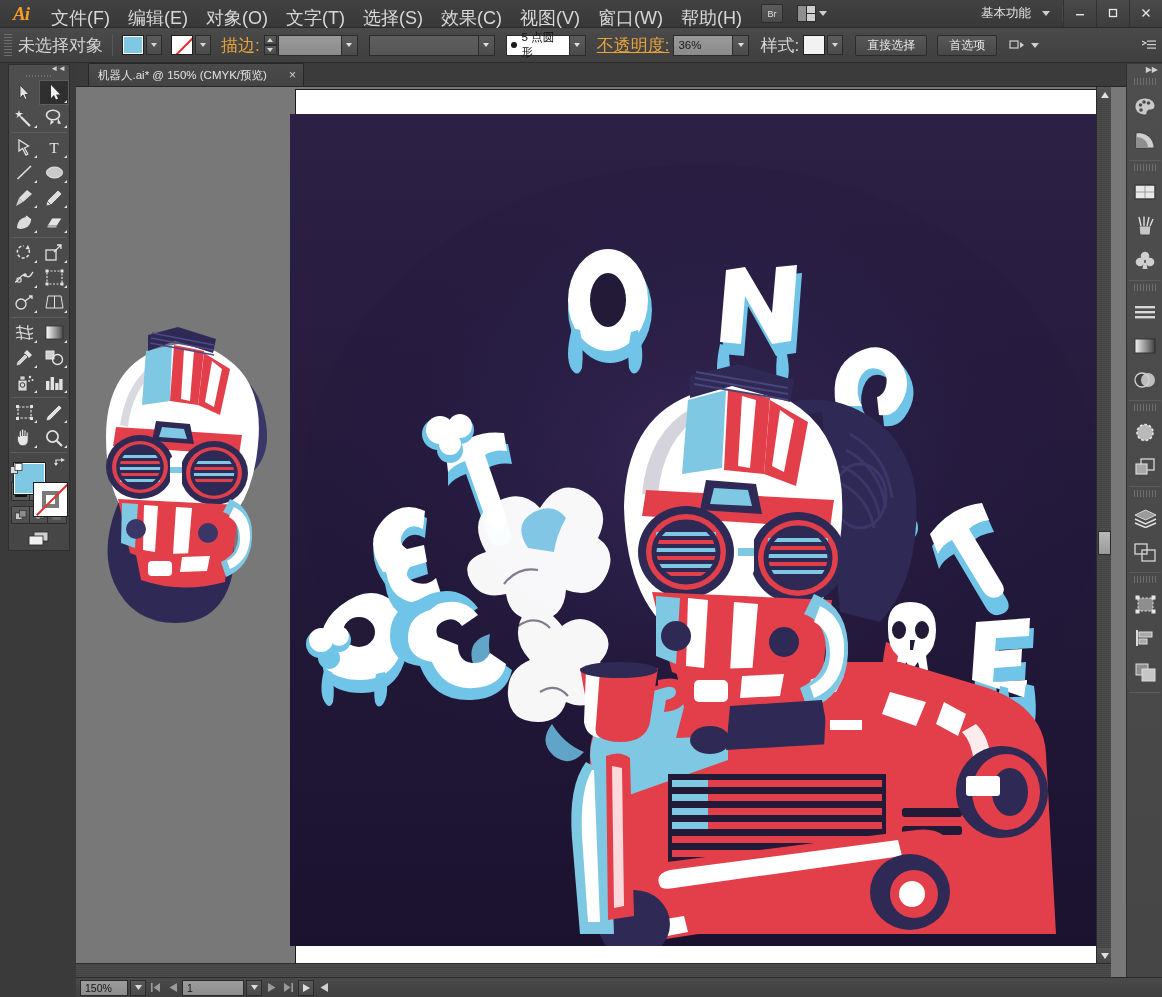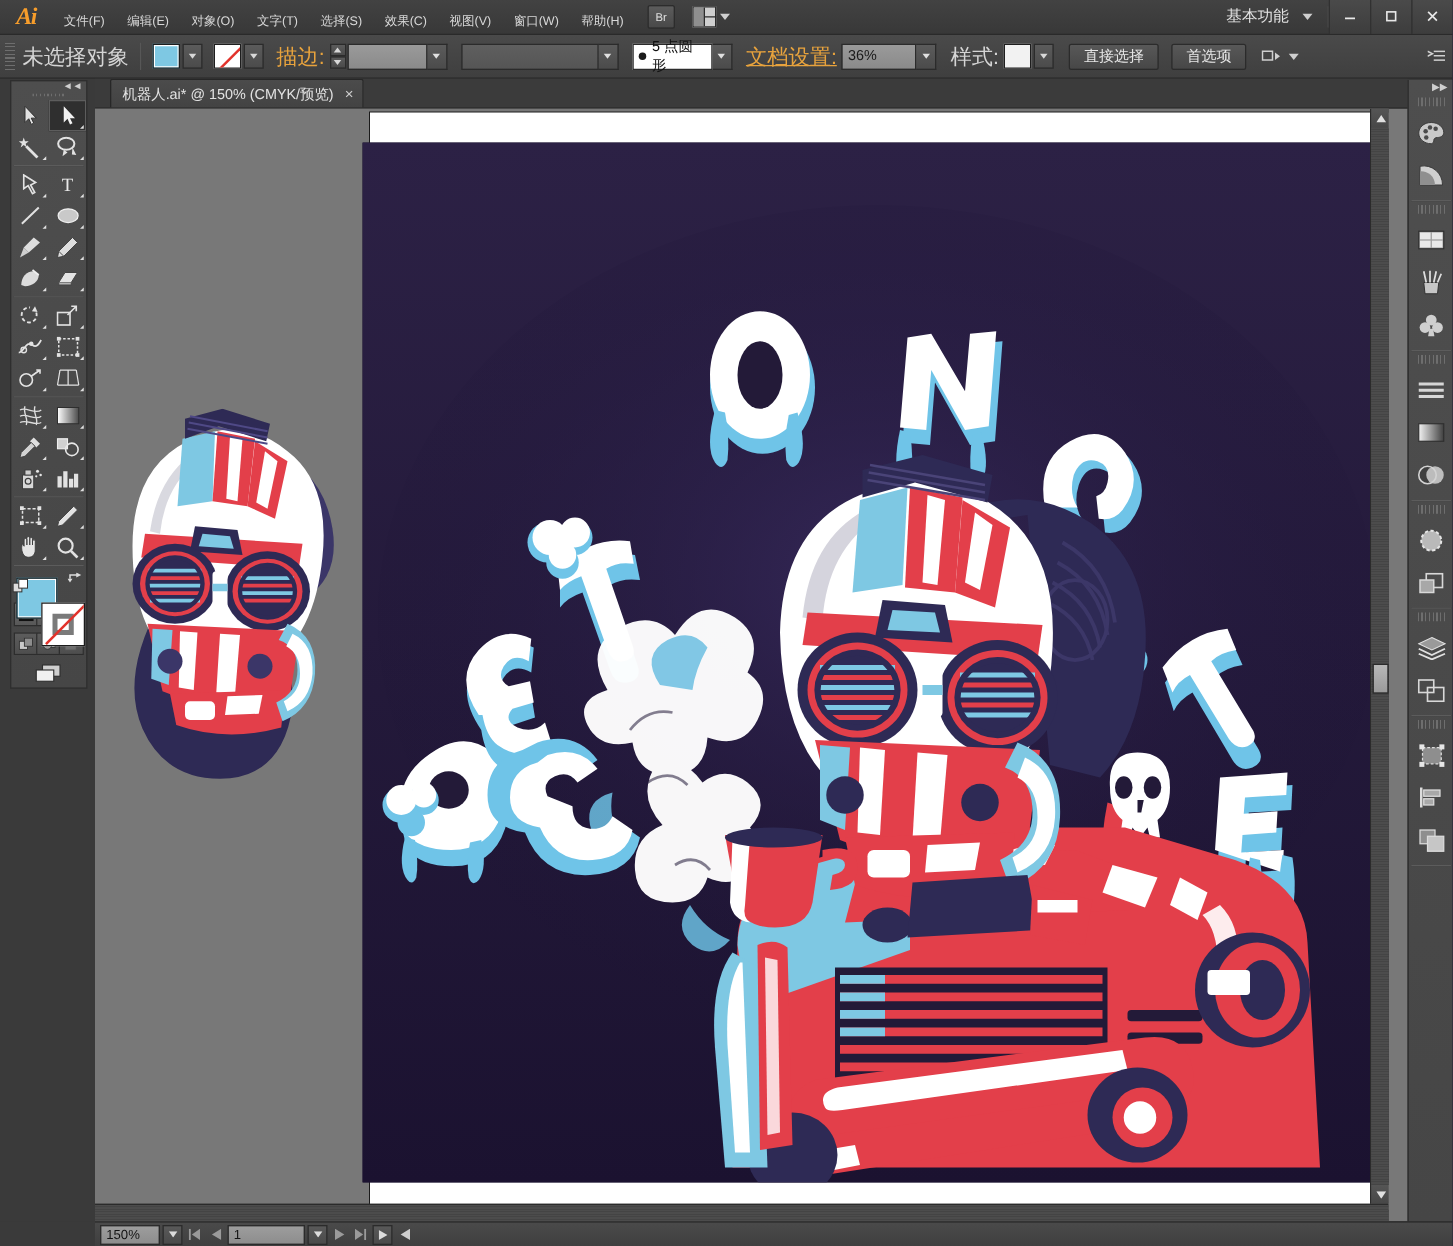--- a/index.html
+++ b/index.html
@@ -19,21 +19,21 @@
     border-bottom:1px solid #2a2a2a;
     display:flex; align-items:center;
   }
   .ai-logo {
     width:42px; height:28px; display:flex; align-items:center; justify-content:center;
     color:#f79d2b; font-size:19px; font-weight:bold; font-style:italic;
     letter-spacing:-1px; font-family:"Liberation Serif",serif;
   }
   .menu-items { display:flex; align-items:center; height:28px; }
   .menu-item {
-    padding:4px 9px; height:28px; line-height:28px; font-size:10px; color:#d8d8d8;
+    padding:4px 9px; height:28px; line-height:28px; font-size:18px; color:#d8d8d8;
     cursor:default; white-space:nowrap;
   }
   .mb-spacer { flex:1; }
   .br-btn {
     width:22px; height:19px; background:linear-gradient(#5c5c5c,#494949);
     border:1px solid #2c2c2c; border-radius:2px; margin-left:10px;
     display:flex; align-items:center; justify-content:center;
     font-size:9px; color:#e0e0e0;
   }
   .arrange-btn {
@@ -123,21 +123,21 @@
 
   
   .tabbar {
     position:absolute; left:76px; top:63px; width:1050px; height:24px;
     background:#3b3b3b; border-bottom:1px solid #262626;
     display:flex; align-items:flex-end;
   }
   .doctab {
     height:23px; background:linear-gradient(#4b4b4b,#434343);
     border:1px solid #272727; border-bottom:none; border-radius:2px 2px 0 0;
-    display:flex;align-items:center; padding:0 7px 0 9px; gap:9px;
+    display:flex;align-items:center; padding:0 7px 0 9px; gap:22px;
     font-size:11.5px;color:#e2e2e2; margin-left:12px;
   }
   .doctab .x { font-size:12px;color:#cfcfcf; }
 
   
   .toolpanel {
     position:absolute; left:8px; top:64px; width:62px; height:487px;
     background:linear-gradient(#4e4e4e,#464646);
     border:1px solid #2e2e2e;
     display:flex;flex-direction:column;align-items:center;
@@ -348,21 +348,21 @@
       </div>
     <div style="width:11px"></div>
     <div class="combo white" style="width:64px">
       <span class="dot-round"></span>
       <span>5 点圆形</span>
     </div>
     <div class="combo-btn">
         <div class="caret"></div>
       </div>
     <div style="width:11px"></div>
-    <span class="cb-label orange-u">文档设置:</span>
+    <span class="cb-label orange-u">不透明度:</span>
     <div style="width:4px"></div>
     <div class="combo" style="width:60px">36%</div>
     <div class="combo-btn">
         <div class="caret"></div>
       </div>
     <div style="width:11px"></div>
     <span class="cb-label">样式:</span>
     <div style="width:4px"></div>
     <div class="swatch-box" style="background:#f2f2f2;box-shadow:none"></div>
     <div class="mini-drop">

